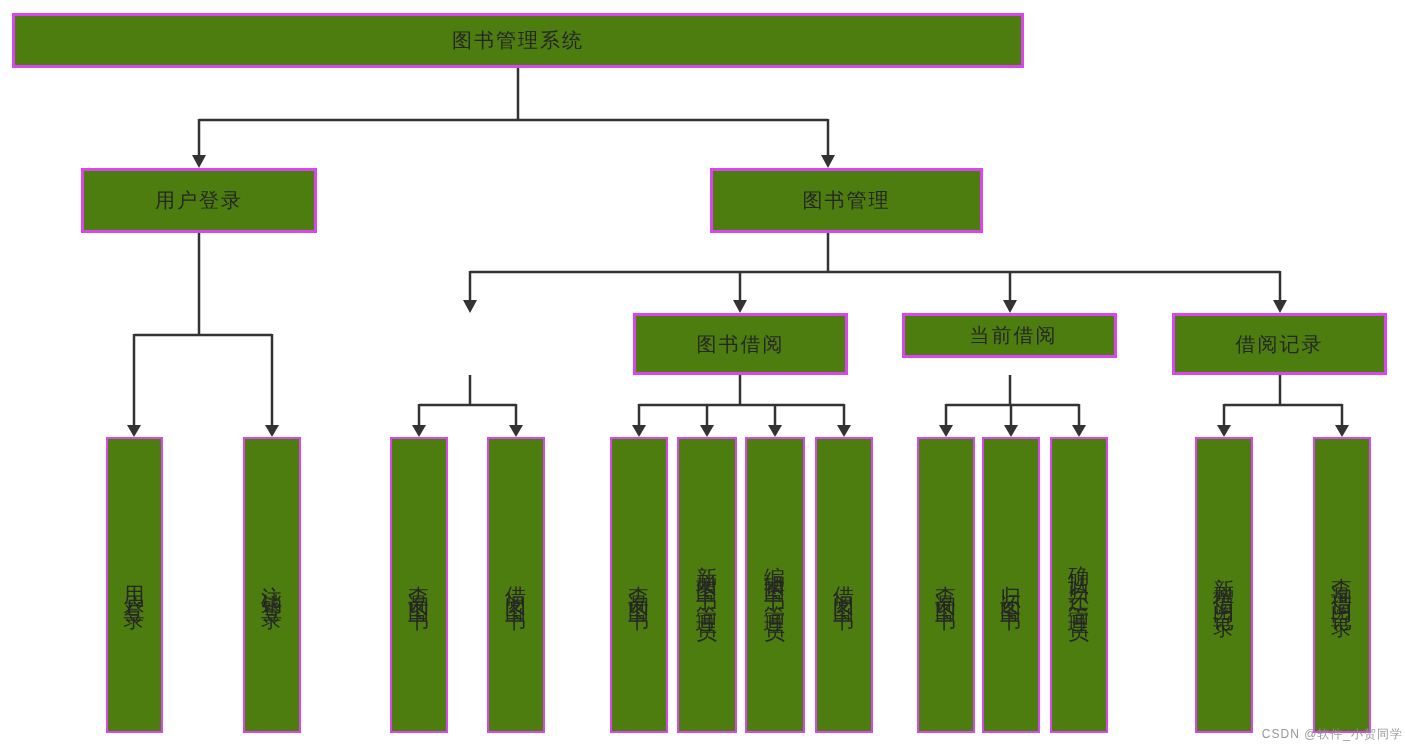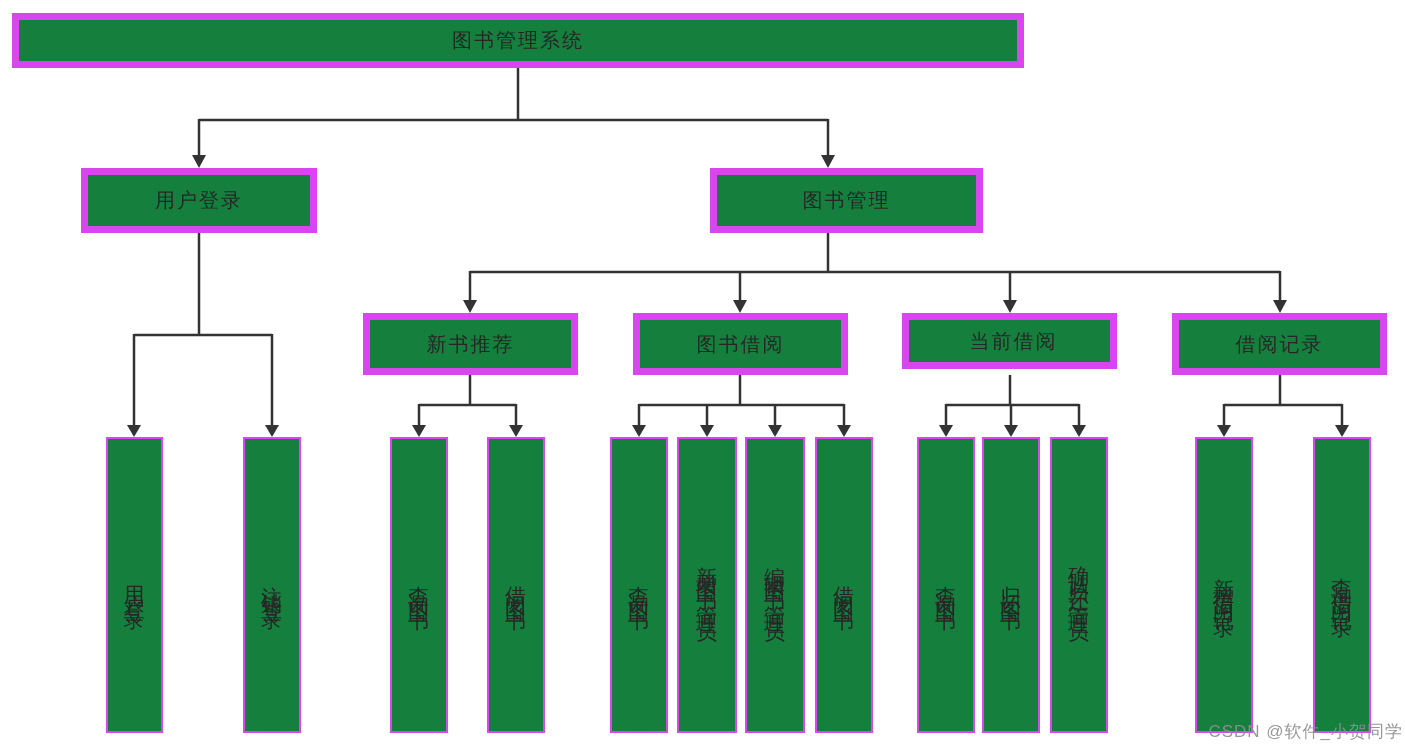--- a/index.html
+++ b/index.html
@@ -23,22 +23,22 @@
     stroke: #333333;
     stroke-width: 2.5;
   }
   svg.connectors polygon {
     fill: #333333;
     stroke: none;
   }
   .box {
     position: absolute;
     box-sizing: border-box;
-    background: #15803d;
-    border: 7px solid #d946ef;
+    background: #4d7c0f;
+    border: 3px solid #d946ef;
     display: flex;
     align-items: center;
     justify-content: center;
     color: #262626;
     font-size: 20px;
     letter-spacing: 2px;
     white-space: nowrap;
   }
   .leaf {
     border-width: 2.5px;
@@ -49,21 +49,21 @@
     writing-mode: vertical-rl;
     text-orientation: mixed;
     letter-spacing: 8px;
     line-height: 1;
     white-space: nowrap;
   }
   .watermark {
     position: absolute;
     right: 2px;
     bottom: 4px;
-    font-size: 17px;
+    font-size: 12px;
     color: rgba(143, 143, 143, 0.92);
     letter-spacing: 1px;
     z-index: 10;
     white-space: nowrap;
   }
 </style>
 </head>
 <body>
 
 <div class="canvas">
@@ -148,27 +148,24 @@
     <span>图书管理系统</span>
   </div>
 
   <div class="box" style="left:81px; top:168px; width:236px; height:65px;">
     <span>用户登录</span>
   </div>
   <div class="box" style="left:710px; top:168px; width:273px; height:65px;">
     <span>图书管理</span>
   </div>
 
-  <div class="box" style="left:363px; top:313px; width:215px; height:62px;">
-    <span>新书推荐</span>
-  </div>
   <div class="box" style="left:633px; top:313px; width:215px; height:62px;text-align:center;">
     <span>图书借阅</span>
   </div>
-  <div class="box" style="left:902px; top:313px; width:215px; height:56px;padding-left:8px;">
+  <div class="box" style="left:902px; top:313px; width:215px; height:45px;padding-left:8px;">
     <span>当前借阅</span>
   </div>
   <div class="box" style="left:1172px; top:313px; width:215px; height:62px;">
     <span>借阅记录</span>
   </div>
 
   <div class="box leaf" style="left:106px; top:437px; width:57px; height:296px;">
     <span class="vtext">用户登录</span>
   </div>
   <div class="box leaf" style="left:243px; top:437px; width:58px; height:296px;">

